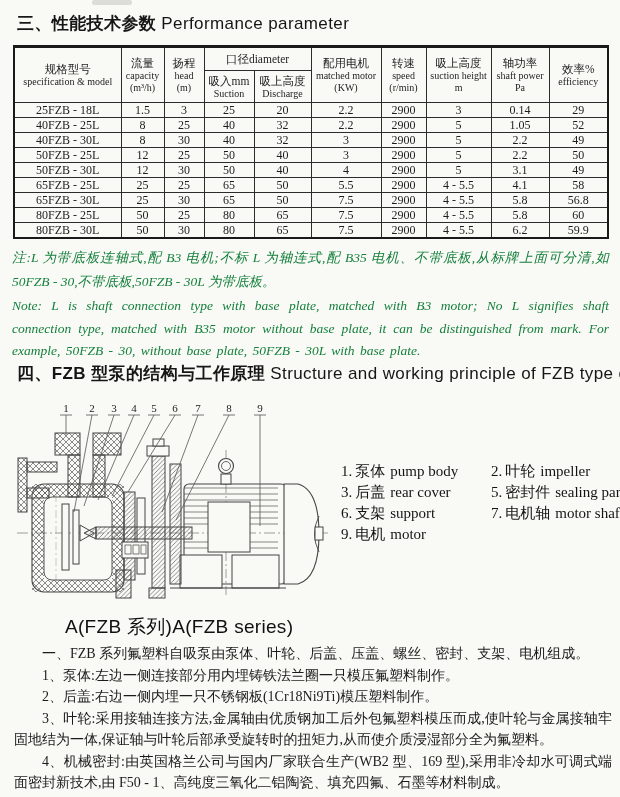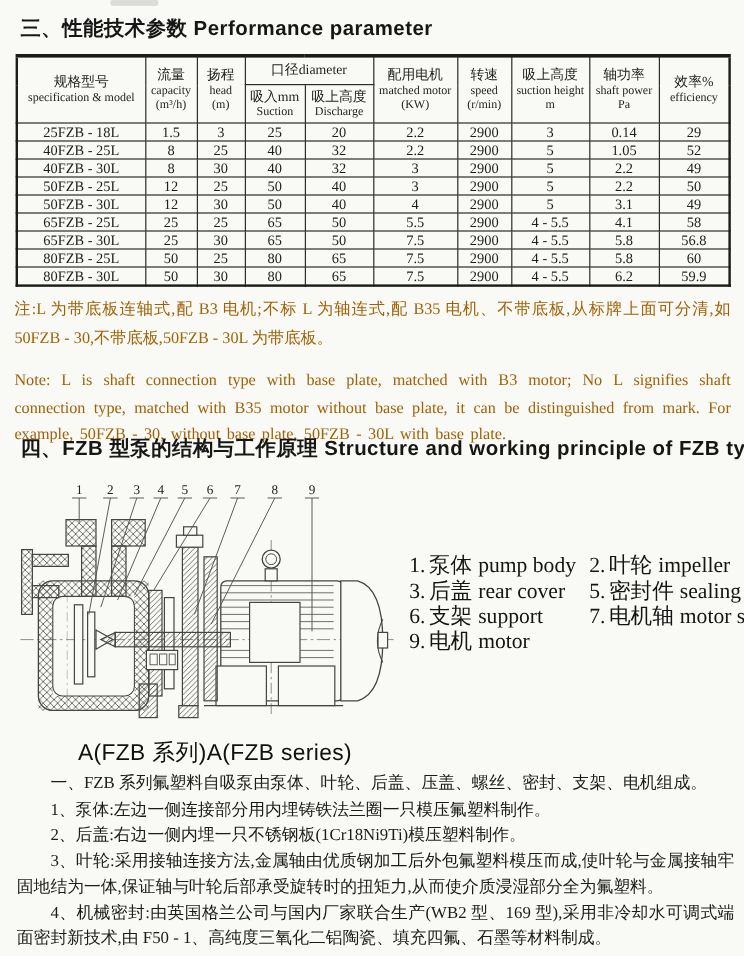--- a/index.html
+++ b/index.html
@@ -13,21 +13,21 @@
   }
   .artifact { position:absolute; background:#c4c4c0; opacity:.55; border-radius:2px; }
 
   
   .sec-title {
     position:absolute; left:17px;
     font-family:"Liberation Sans", sans-serif;
     font-weight:700; font-size:17px; color:#161616;
     letter-spacing:.4px; white-space:nowrap;
   }
-  .sec-title .en { font-weight:700; }
+  .sec-title .en { font-weight:400; }
   #sec3 { top:12px; }
   #sec4 { top:362px; }
 
   
   table.perf {
     position:absolute; left:13px; top:45px; width:594px;
     border-collapse:collapse; table-layout:fixed;
     font-family:"Liberation Serif", serif; color:#1d1d1d;
     border:2px solid #1a1a1a; border-top-width:3px;
   }
@@ -38,33 +38,33 @@
   .perf thead tr:first-child { height:24px; }
   .perf thead tr:last-child  { height:32px; }
   .perf th { font-weight:400; }
   .perf th .l1 { font-size:11.5px; line-height:14px; }
   .perf th .l2 { font-size:10px;  line-height:12px; }
   .perf tbody td { height:14px; font-size:12px; line-height:14px; }
 
   
   .note {
     position:absolute; left:12px; width:597px;
-    text-align:justify; color:#a16207;
+    text-align:justify; color:#15803d;font-style:italic;
   }
   #note-zh { top:246px; font-size:13.5px; line-height:24px; }
-  #note-en { top:306px; font-size:13.5px; line-height:22.5px; word-spacing:2px; }
+  #note-en { top:295px; font-size:13.5px; line-height:22.5px; word-spacing:2px; }
 
   
   #diagram { position:absolute; left:12px; top:400px; }
 
   
   .parts {
     position:absolute; left:341px; top:461px; width:278px;
     display:grid; grid-template-columns:150px 128px;
-    font-size:18px; line-height:21px; color:#141414;
+    font-size:15px; line-height:21px; color:#141414;
     font-family:"Liberation Serif", serif;
   }
   .part { white-space:nowrap; }
   .part .pn  { margin-right:3px; }
   .part .pen { margin-left:5px; }
 
   
   #series-title {
     position:absolute; left:17px; top:614px;
     font-family:"Liberation Sans", sans-serif;

